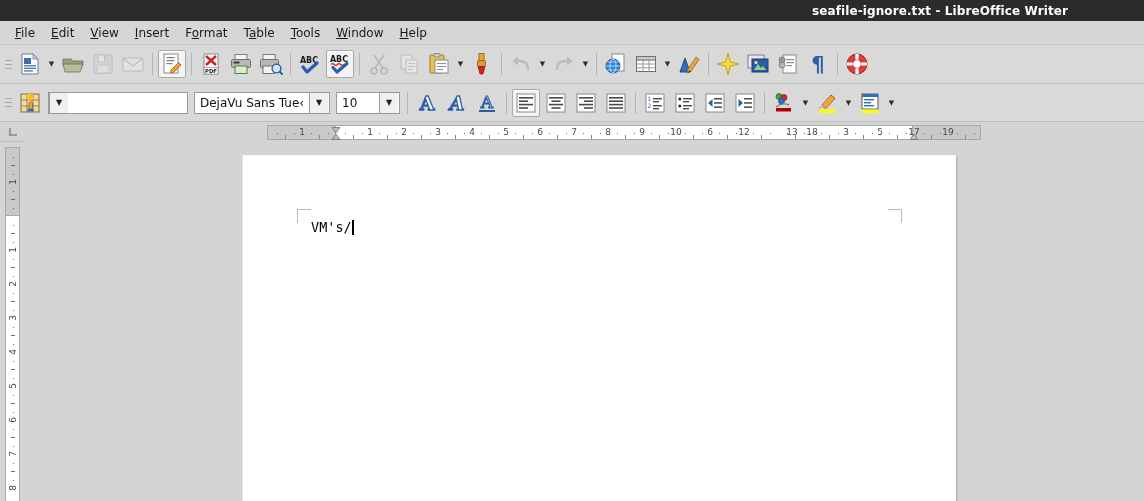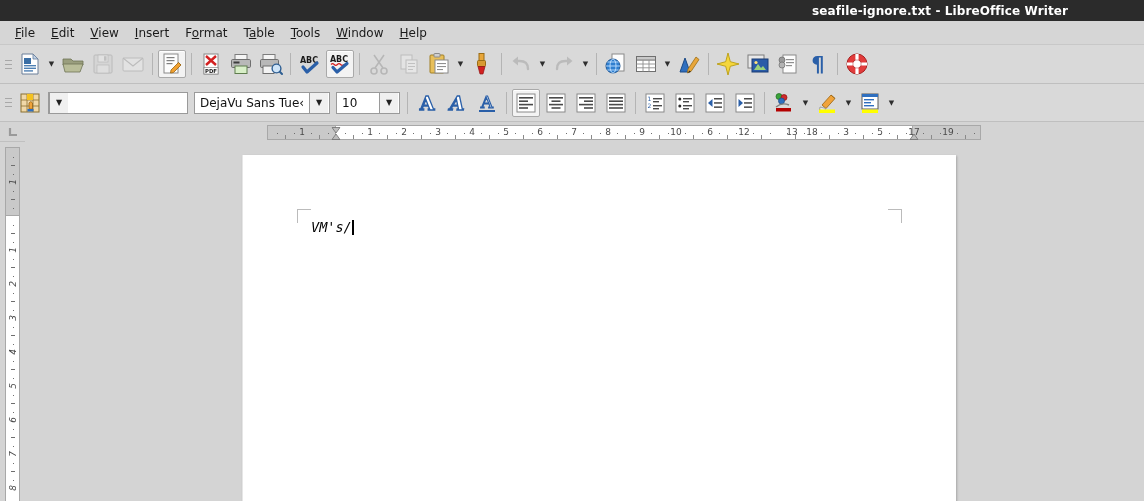--- a/index.html
+++ b/index.html
@@ -114,21 +114,21 @@
   }
   .rhalf {
     position: absolute; width: 1px; height: 4px; background: #8a8a8a; bottom: 0;
   }
   .indent-marker {
     position: absolute; width: 9px; height: 13px; top: 1px;
     transform: translateX(-50%);
   }
 
   
-  .body-row { flex: 1; display: flex; min-height: 0; font-style: italic; }
+  .body-row { flex: 1; display: flex; min-height: 0; }
   .ruler-v {
     width: 25px; background: #d4d4d4; position: relative; flex: 0 0 25px;
   }
   .ruler-v-track {
     position: absolute; left: 5px; top: 5px; width: 15px; height: 1000px;
     background: #ffffff; border: 1px solid #a8a8a8;
   }
   .ruler-v-margin {
     position: absolute; left: 0; top: 0; width: 100%; height: 68px;
     background: #c9c9c9; border-bottom: 1px solid #a8a8a8;

